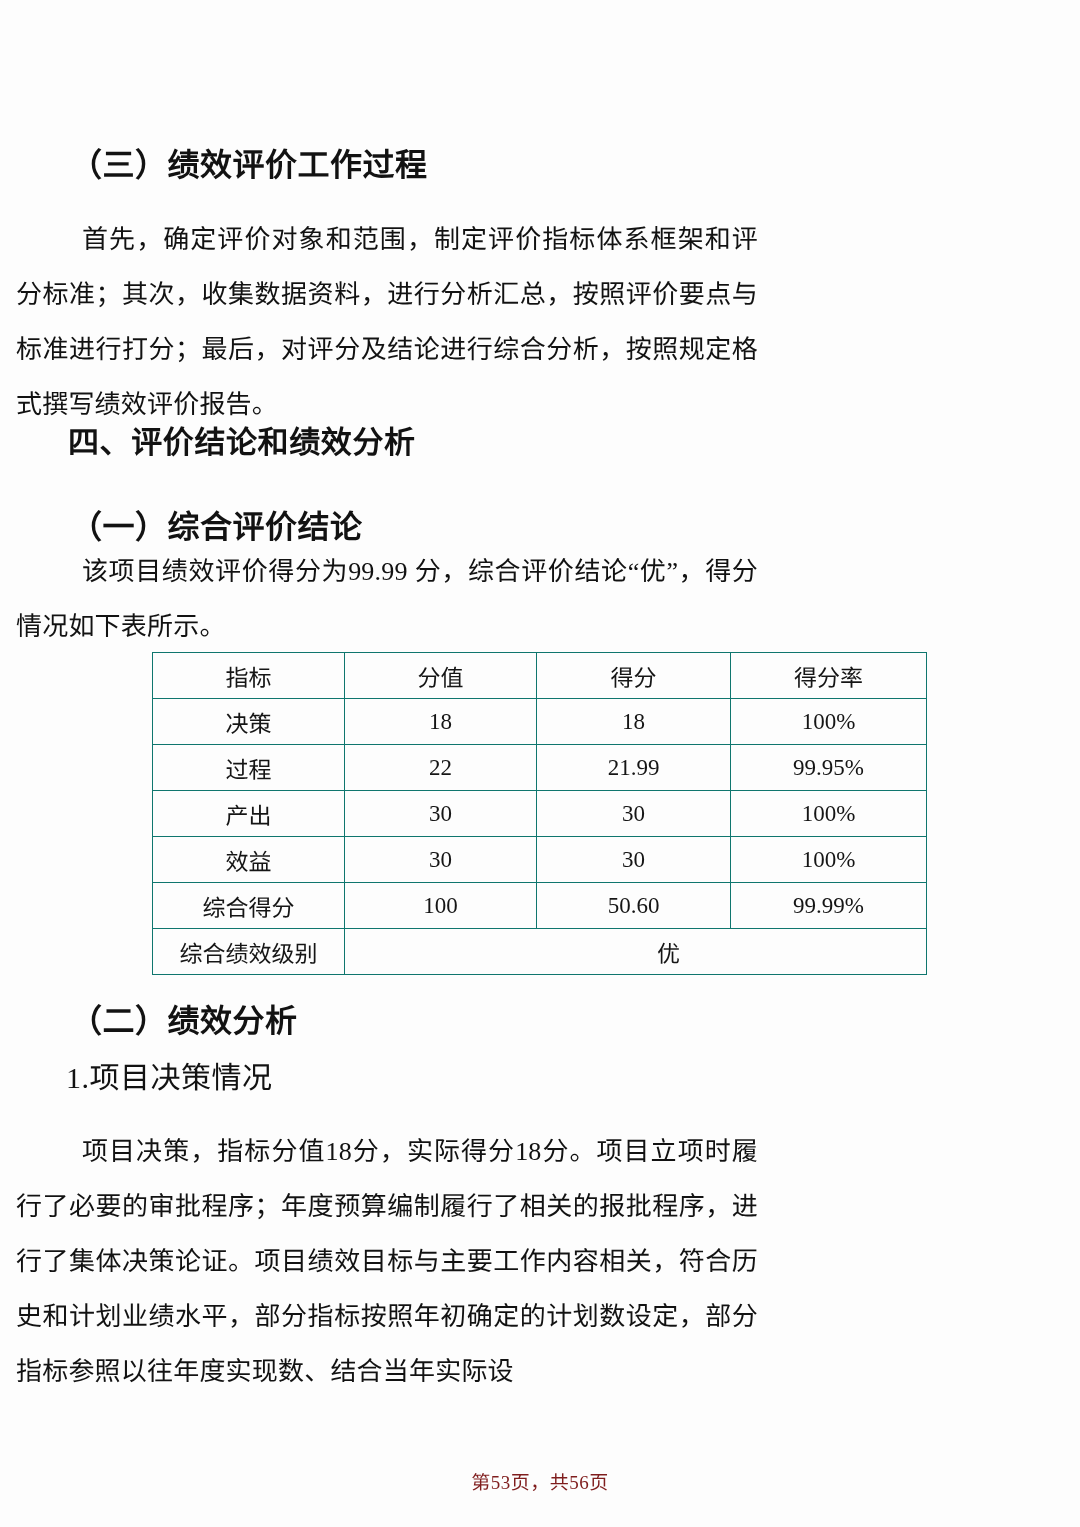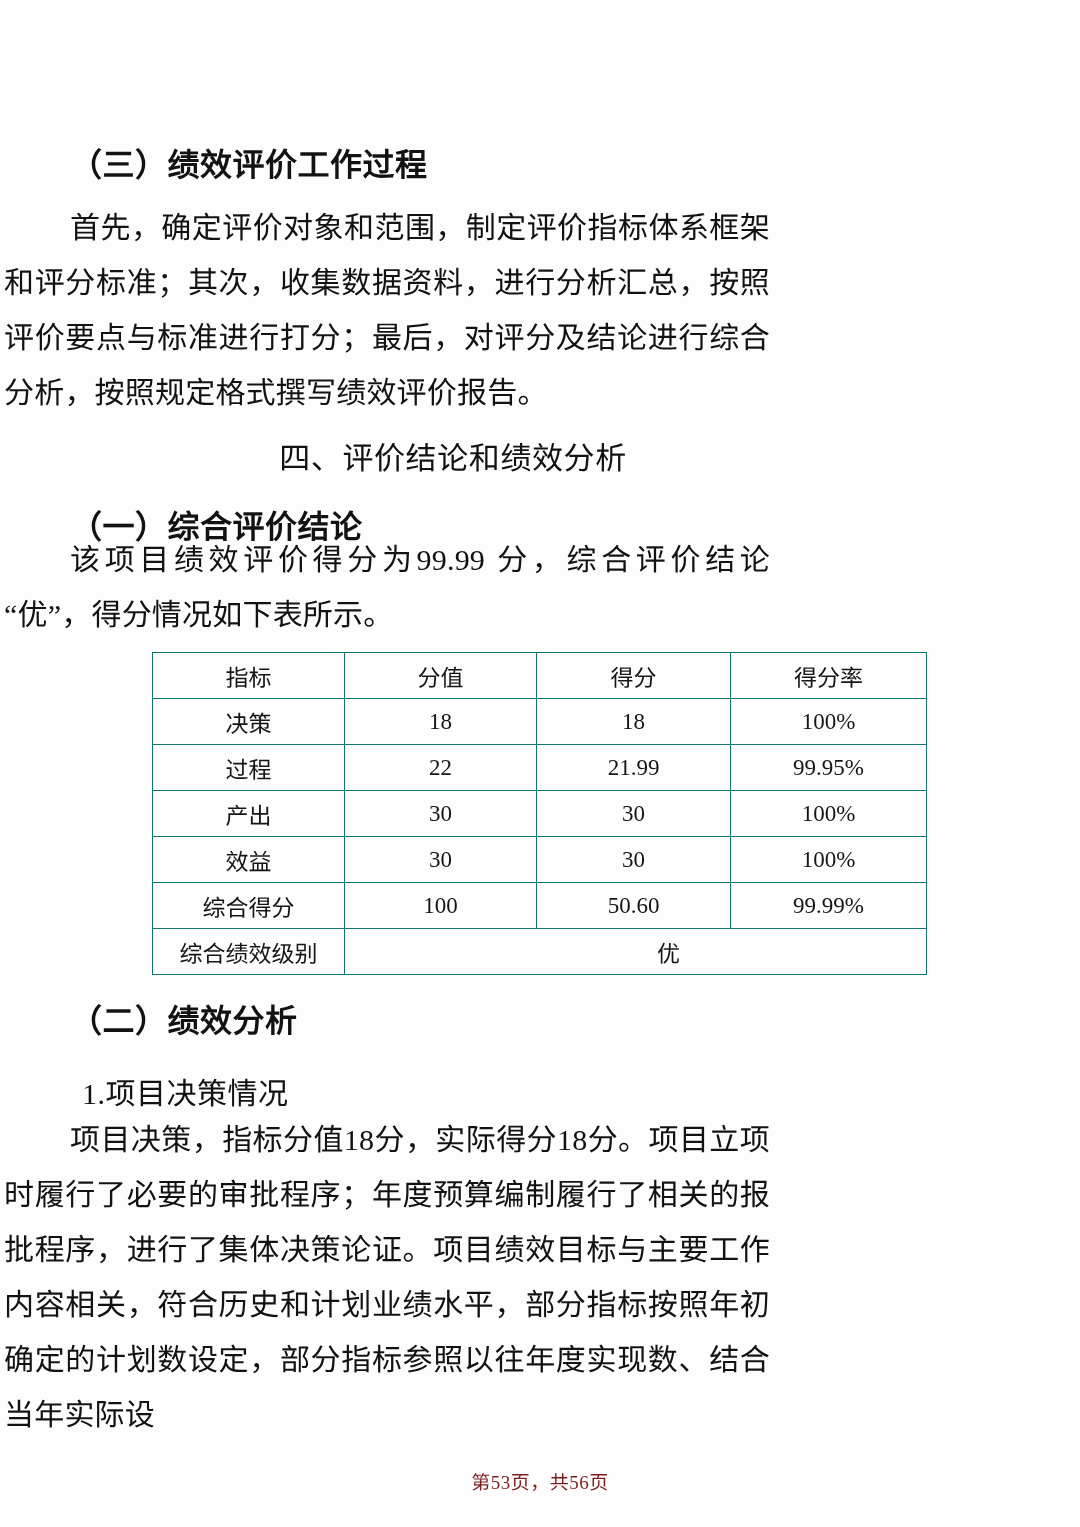--- a/index.html
+++ b/index.html
@@ -33,46 +33,45 @@
     font-weight: 600;
     letter-spacing: 0.5px;
     margin: 0;
     padding: 0;
     white-space: nowrap;
   }
 
   .h-main {
     font-family: "Liberation Sans", "DejaVu Sans", sans-serif;
     font-size: 31px;
-    font-weight: 400;
+    font-weight: 700;
     letter-spacing: 0.6px;
-    margin: 18px;
+    margin: 2px;
     padding: 0;
     white-space: nowrap;
-    text-align: center;
   }
 
   .h-num {
     font-family: "Liberation Serif", "DejaVu Serif", serif;
     font-size: 30px;
     font-weight: 400;
     letter-spacing: 0.5px;
-    margin: 16px;
+    margin: 0;
     padding: 0;
     white-space: nowrap;
   }
 
   
   .para {
-    font-size: 30px;
+    font-size: 26px;
     line-height: 55px;
     text-align: justify;
     text-align-last: left;
     text-justify: inter-character;
-    margin: 4px;
+    margin: 16px;
     letter-spacing: 0.2px;
   }
 
   .indent {
     text-indent: 66px;
   }
 
   
   .blk { position: absolute; }
 

